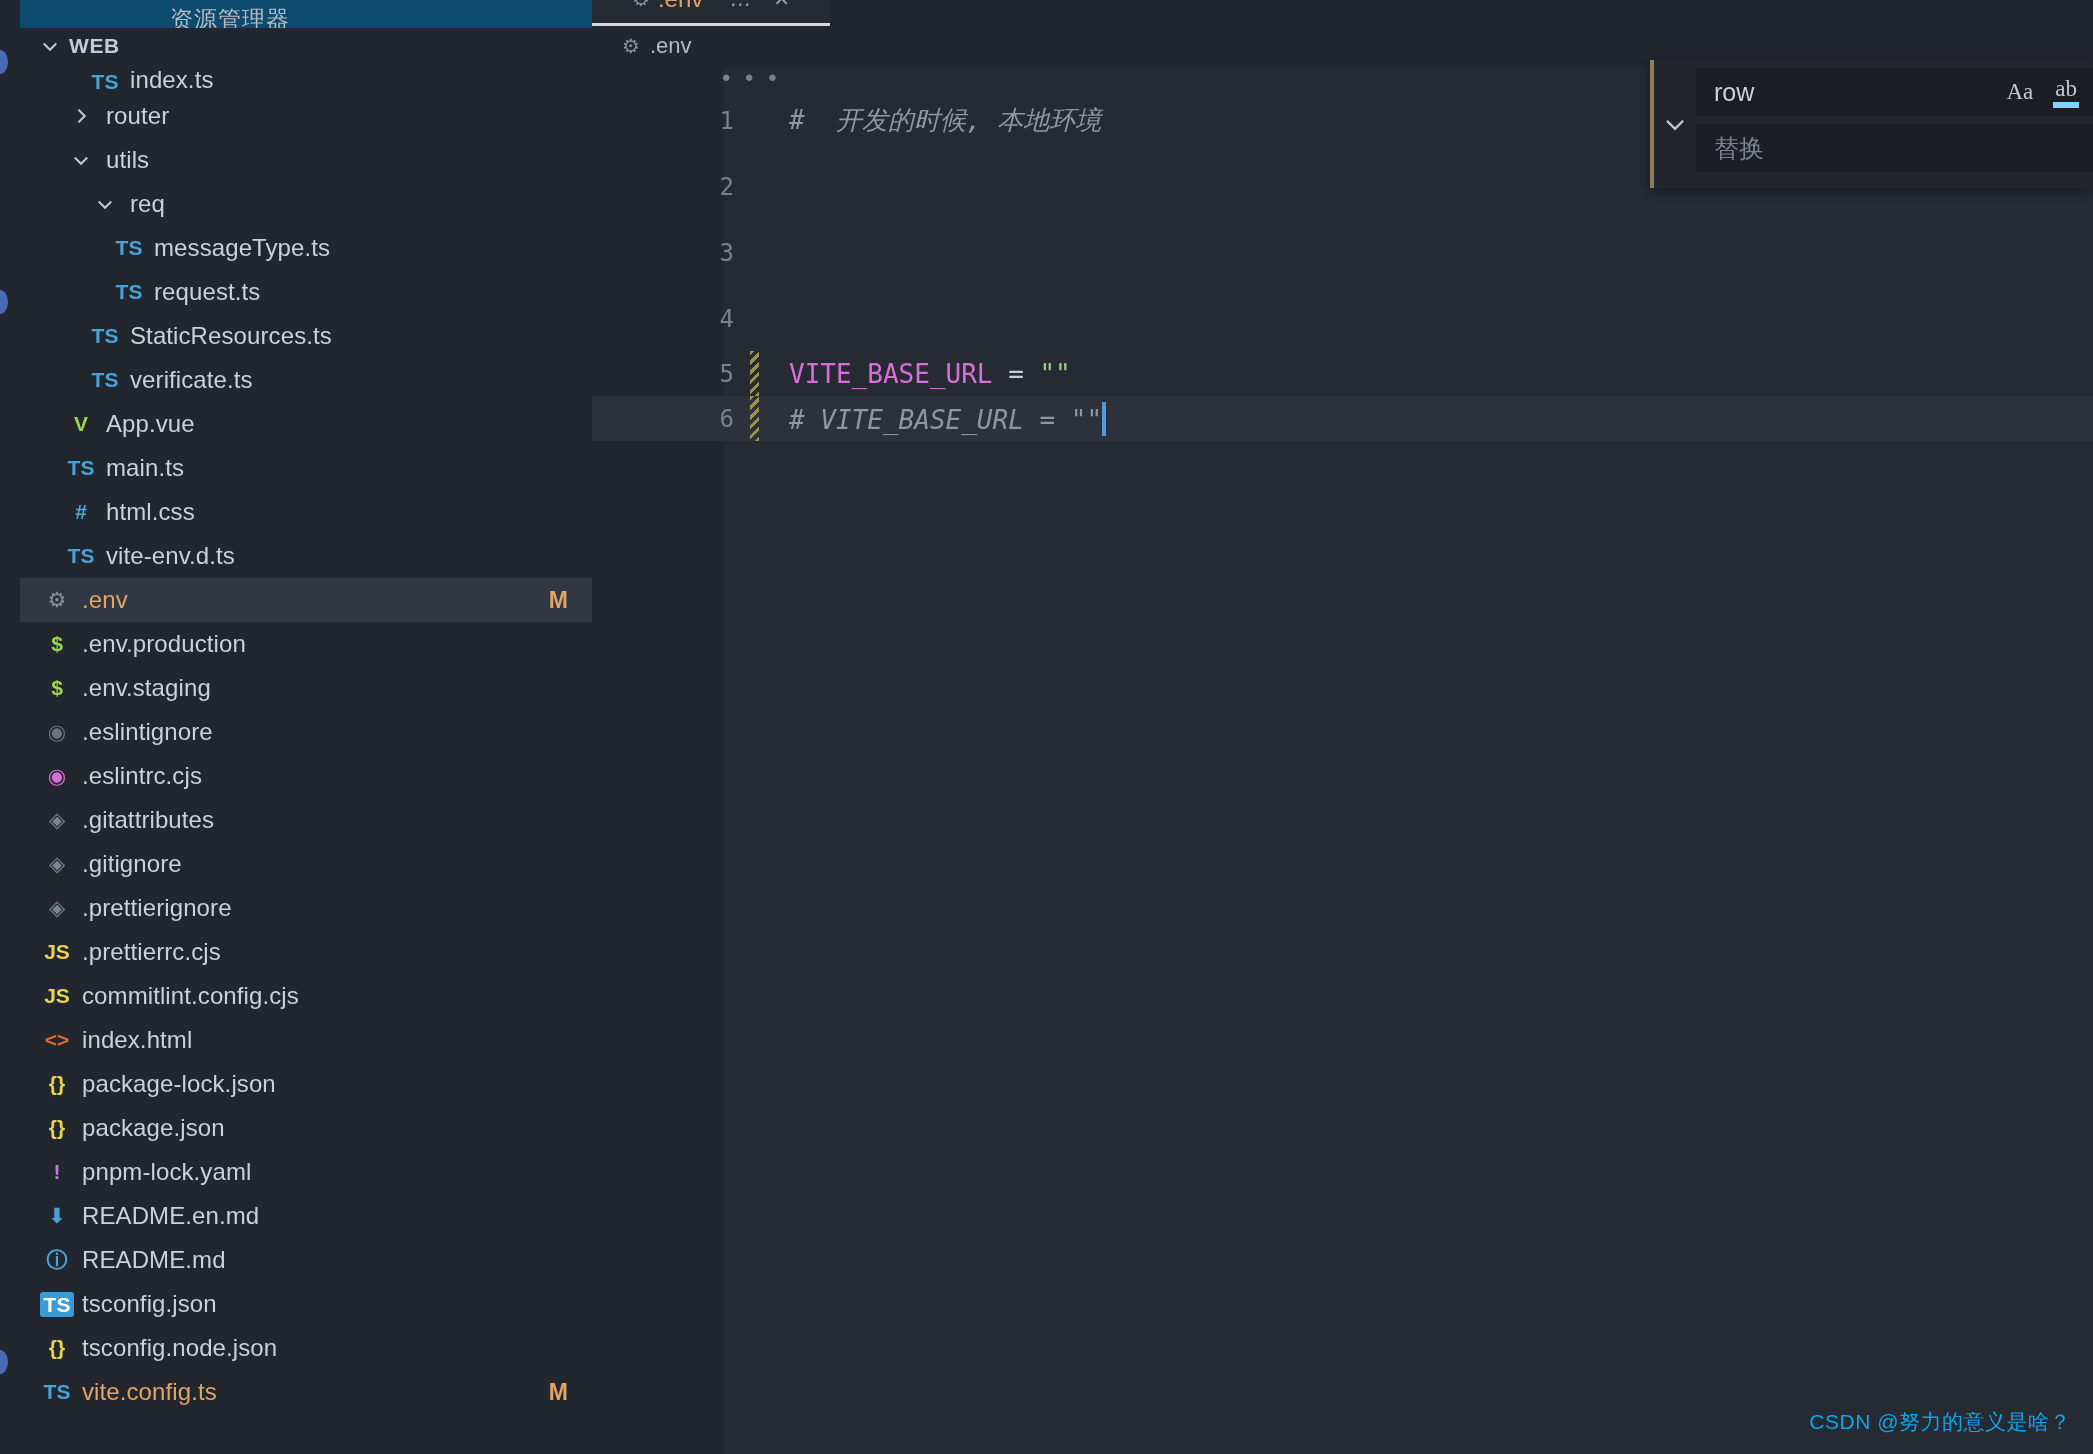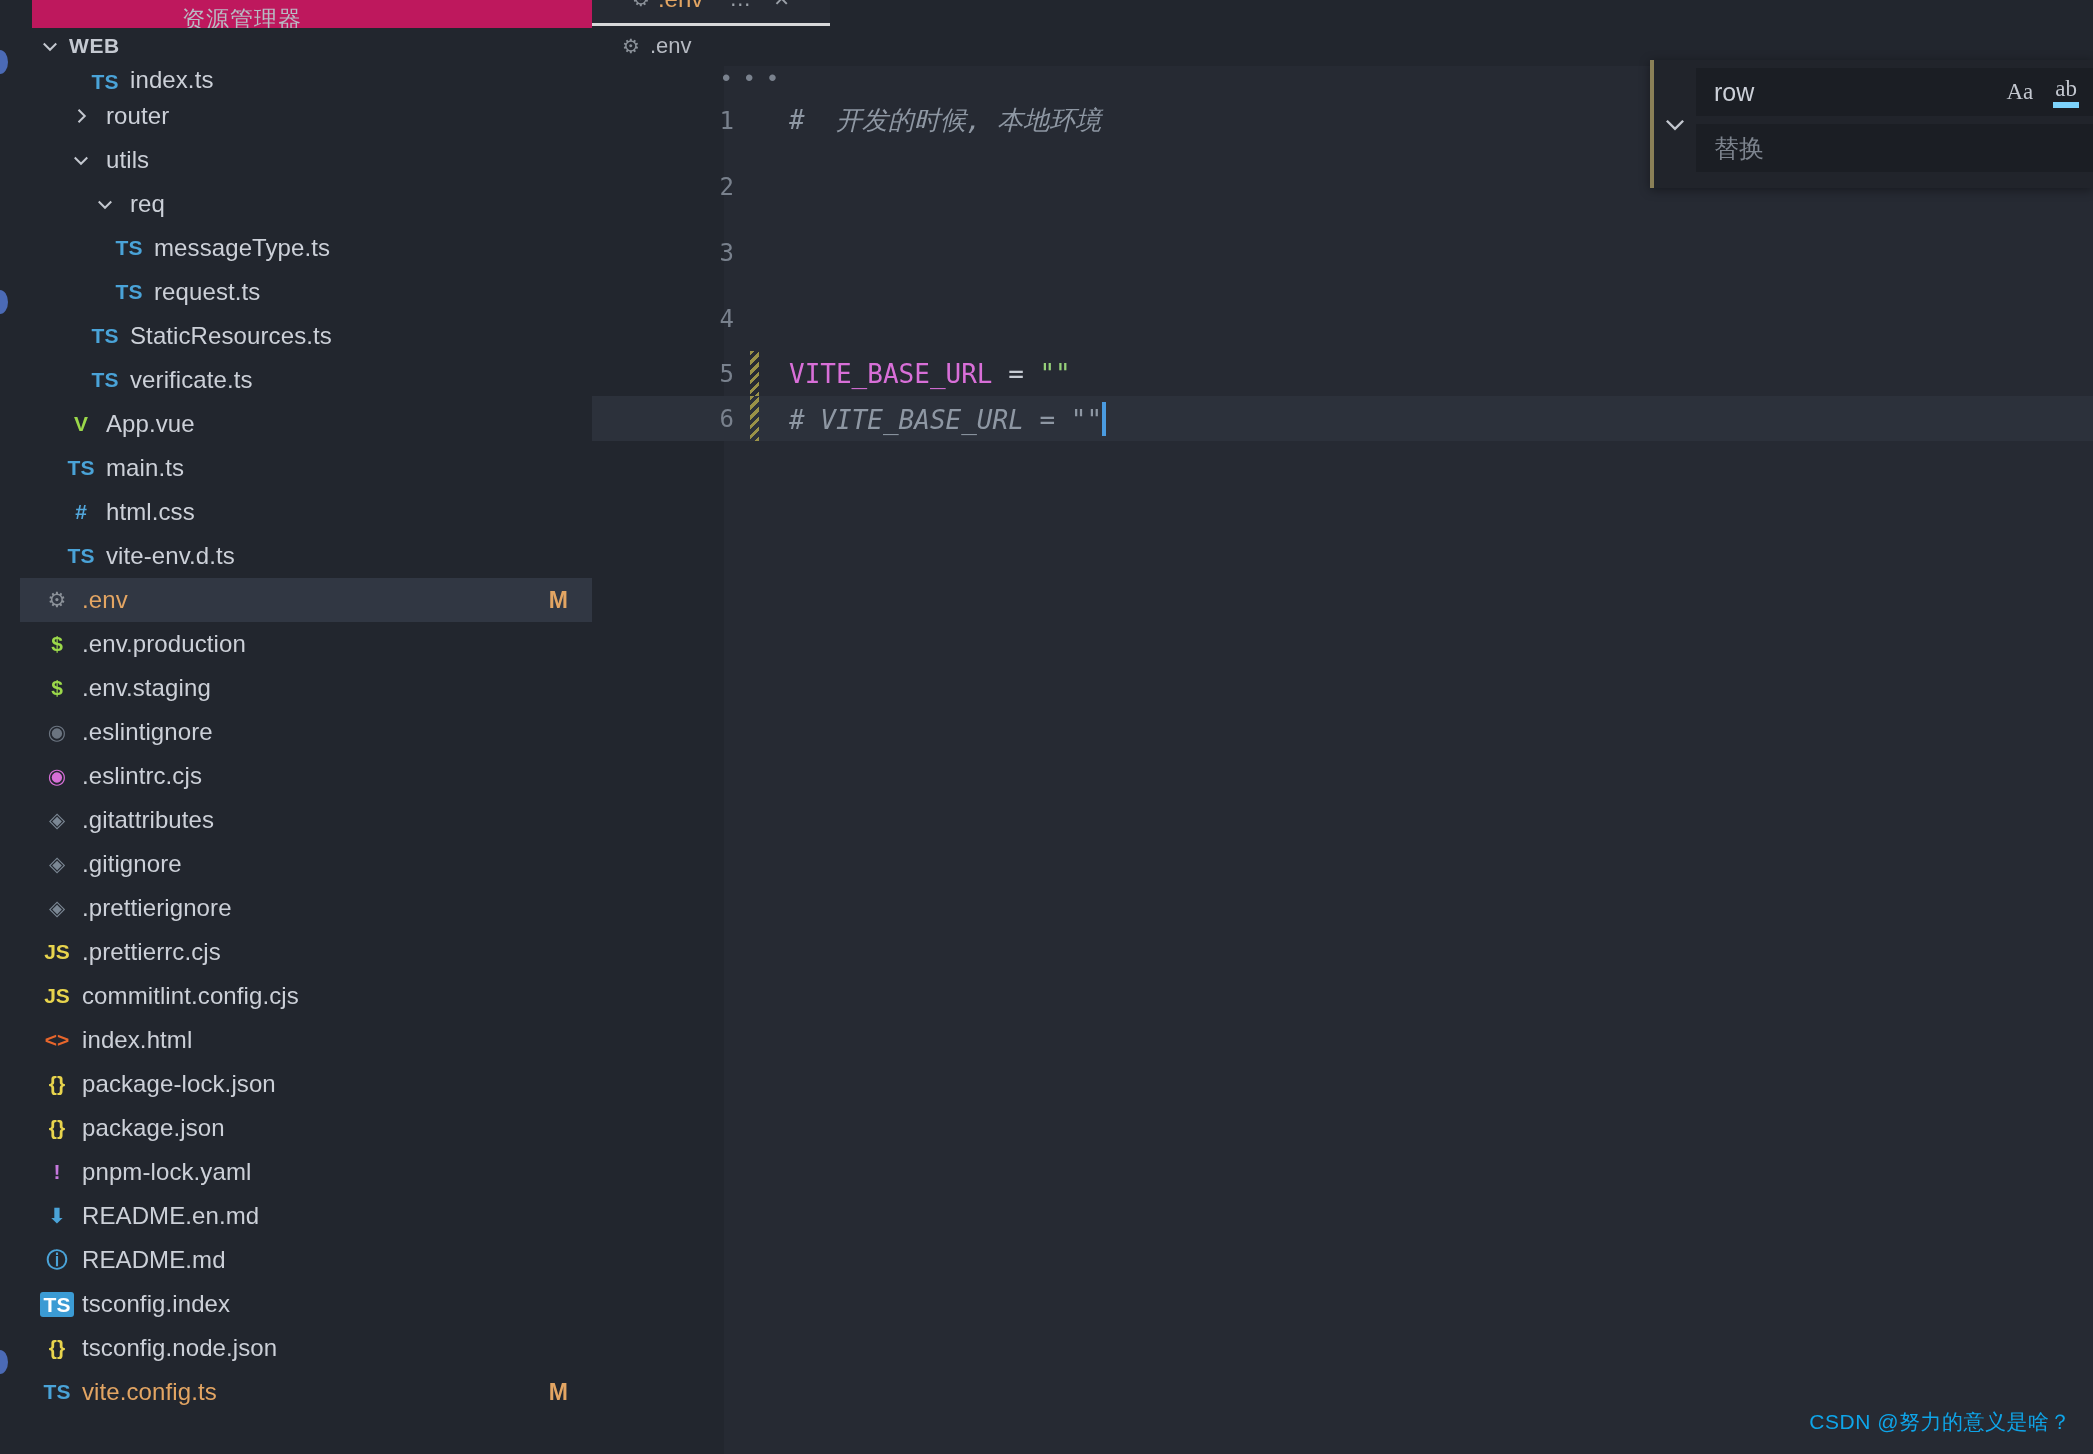--- a/index.html
+++ b/index.html
@@ -23,23 +23,23 @@
   }
   .activity-dot {
     position: absolute; left: -8px;
     width: 16px; height: 24px;
     background: #4b6ab5;
     border-radius: 50%;
   }
 
   
   .explorer-title-bar {
-    position: absolute; left: 32px; top: 0;
+    position: absolute; left: 20px; top: 0;
     width: 572px; height: 28px;
-    background: #be185d;
+    background: #0c4a6e;
     display: flex; align-items: flex-end;
   }
   .explorer-title {
     font-size: 23px; color: #b8bcc4;
     padding-left: 150px;
     line-height: 22px;
     letter-spacing: 1px;
     overflow: hidden;
     height: 20px;
   }
@@ -398,21 +398,21 @@
         <div class="row" style="padding-left: 20px;">
           <span class="ficon down-icon">⬇</span>
           <span class="fname">README.en.md</span>
         </div>
         <div class="row" style="padding-left: 20px;">
           <span class="ficon info-icon">ⓘ</span>
           <span class="fname">README.md</span>
         </div>
         <div class="row" style="padding-left: 20px;">
           <span class="ficon tsjson-icon">TS</span>
-          <span class="fname">tsconfig.index</span>
+          <span class="fname">tsconfig.json</span>
         </div>
         <div class="row" style="padding-left: 20px;">
           <span class="ficon brace-icon">{}</span>
           <span class="fname">tsconfig.node.json</span>
         </div>
         <div class="row" style="padding-left: 20px;">
           <span class="ficon ts-icon">TS</span>
           <span class="fname modified">vite.config.ts</span>
           <span class="badge">M</span>
         </div>

